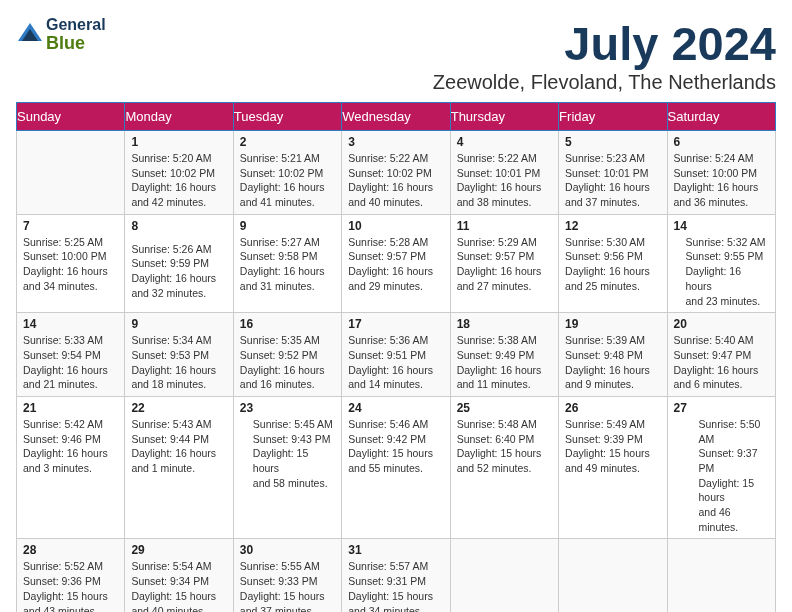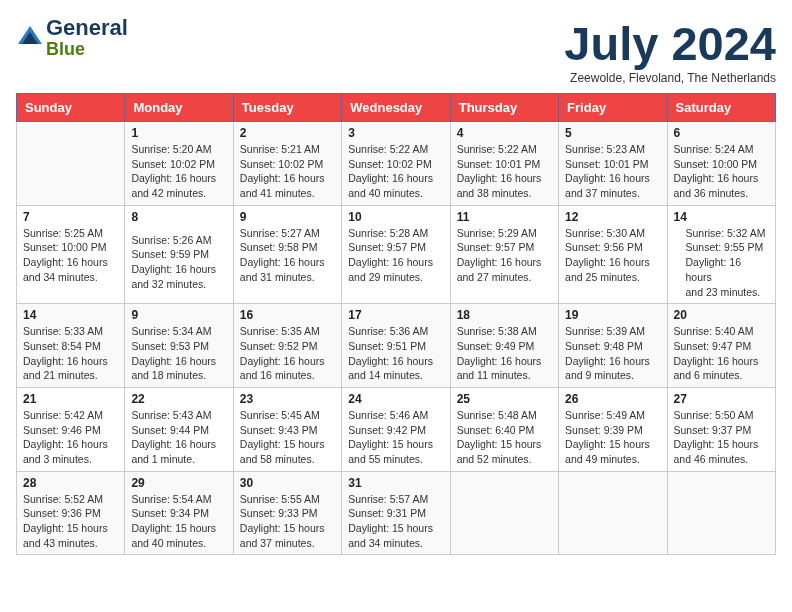--- a/index.html
+++ b/index.html
@@ -20,21 +20,21 @@
       display: flex;
       align-items: center;
       gap: 0;
     }
     .logo-text {
       display: flex;
       flex-direction: column;
       line-height: 1.1;
     }
     .logo-general {
-      font-size: 22px;
+      font-size: 16px;
       font-weight: bold;
       color: #1a3a5c;
     }
     .logo-blue {
       font-size: 18px;
       font-weight: bold;
       color: #4d7c0f;
     }
     .logo-icon {
       width: 28px;
@@ -43,35 +43,35 @@
     }
     .title-area {
       text-align: right;
     }
     .month-title {
       font-size: 47px;
       font-weight: bold;
       color: #1a3a5c;
     }
     .location-title {
-      font-size: 12px;
+      font-size: 20px;
       color: #333;
     }
     table {
       width: 100%;
       border-collapse: collapse;
       font-size: 11px;
     }
     thead tr th {
-      background-color: #ef4444;
+      background-color: #be185d;
       color: #fff;
       text-align: left;
-      padding: 6px 8px;
+      padding: 6px 0;
       font-size: 13px;
-      font-weight: bold;
+      font-weight: normal;
       border: 1px solid #2e7bc4;
     }
     tbody tr td {
       border: 1px solid #ccc;
       vertical-align: top;
       padding: 4px 6px;
       width: calc(100% / 7);
       height: 80px;
     }
     tbody tr:nth-child(odd) td {
@@ -222,21 +222,21 @@
           <div class="day-info" style="white-space: pre-line; margin-left: 12px;">Sunrise: 5:32 AM
 Sunset: 9:55 PM
 Daylight: 16 hours
 and 23 minutes.</div>
         </td>
       </tr>
       <tr>
         <td>
           <span class="day-number">14</span>
           <div class="day-info" style="white-space: pre-line;">Sunrise: 5:33 AM
-Sunset: 8:54 PM
+Sunset: 9:54 PM
 Daylight: 16 hours
 and 21 minutes.</div>
         </td>
         <td>
           <span class="day-number">9</span>
           <div class="day-info" style="white-space: pre-line;">Sunrise: 5:34 AM
 Sunset: 9:53 PM
 Daylight: 16 hours
 and 18 minutes.</div>
         </td>
@@ -286,21 +286,21 @@
         </td>
         <td>
           <span class="day-number">22</span>
           <div class="day-info" style="white-space: pre-line;">Sunrise: 5:43 AM
 Sunset: 9:44 PM
 Daylight: 16 hours
 and 1 minute.</div>
         </td>
         <td>
           <span class="day-number">23</span>
-          <div class="day-info" style="white-space: pre-line;">Sunrise: 5:45 AM
+          <div class="day-info" style="white-space: pre-line; margin-left: 13px;">Sunrise: 5:45 AM
 Sunset: 9:43 PM
 Daylight: 15 hours
 and 58 minutes.</div>
         </td>
         <td>
           <span class="day-number">24</span>
           <div class="day-info" style="white-space: pre-line;">Sunrise: 5:46 AM
 Sunset: 9:42 PM
 Daylight: 15 hours
 and 55 minutes.</div>
@@ -314,21 +314,21 @@
         </td>
         <td>
           <span class="day-number">26</span>
           <div class="day-info" style="white-space: pre-line;">Sunrise: 5:49 AM
 Sunset: 9:39 PM
 Daylight: 15 hours
 and 49 minutes.</div>
         </td>
         <td>
           <span class="day-number">27</span>
-          <div class="day-info" style="white-space: pre-line;">Sunrise: 5:50 AM
+          <div class="day-info" style="white-space: pre-line; margin-left: 25px;">Sunrise: 5:50 AM
 Sunset: 9:37 PM
 Daylight: 15 hours
 and 46 minutes.</div>
         </td>
       </tr>
       <tr>
         <td>
           <span class="day-number">28</span>
           <div class="day-info" style="white-space: pre-line;">Sunrise: 5:52 AM
 Sunset: 9:36 PM

